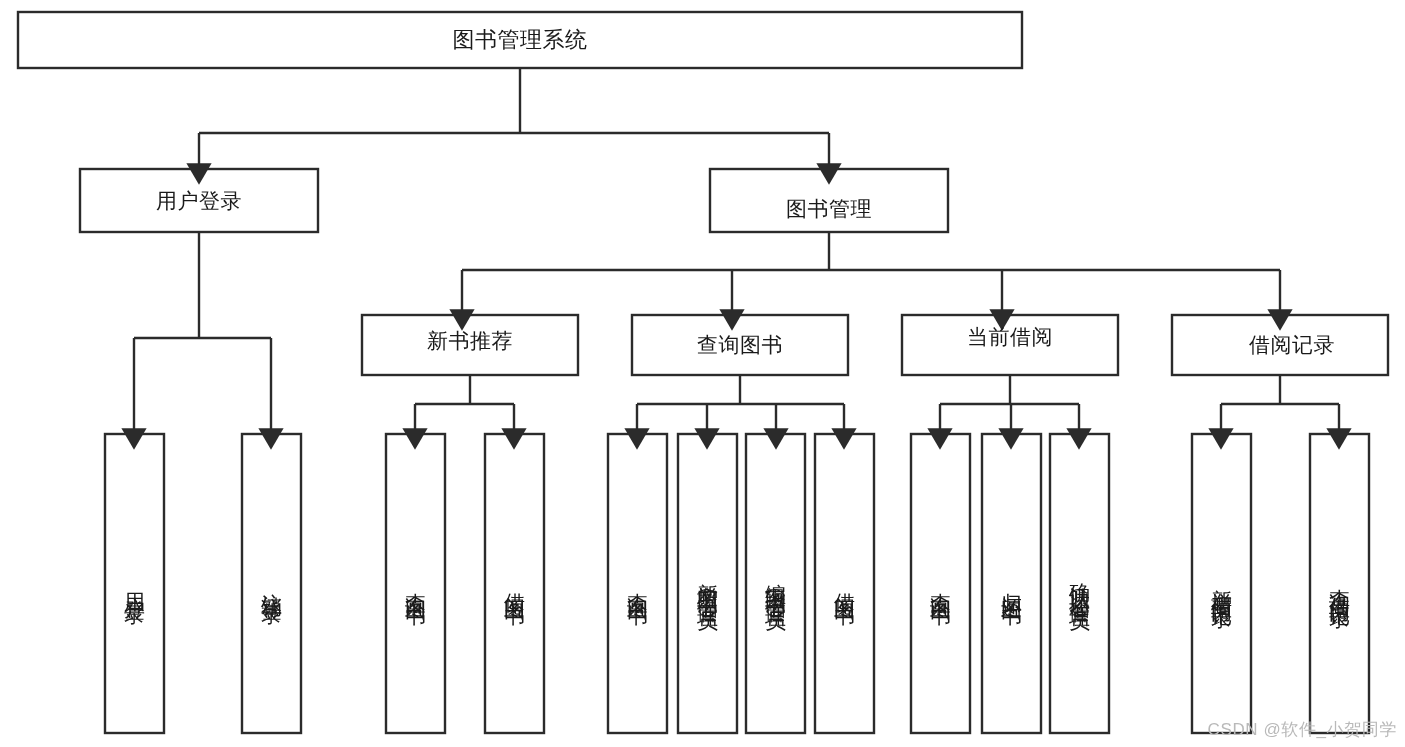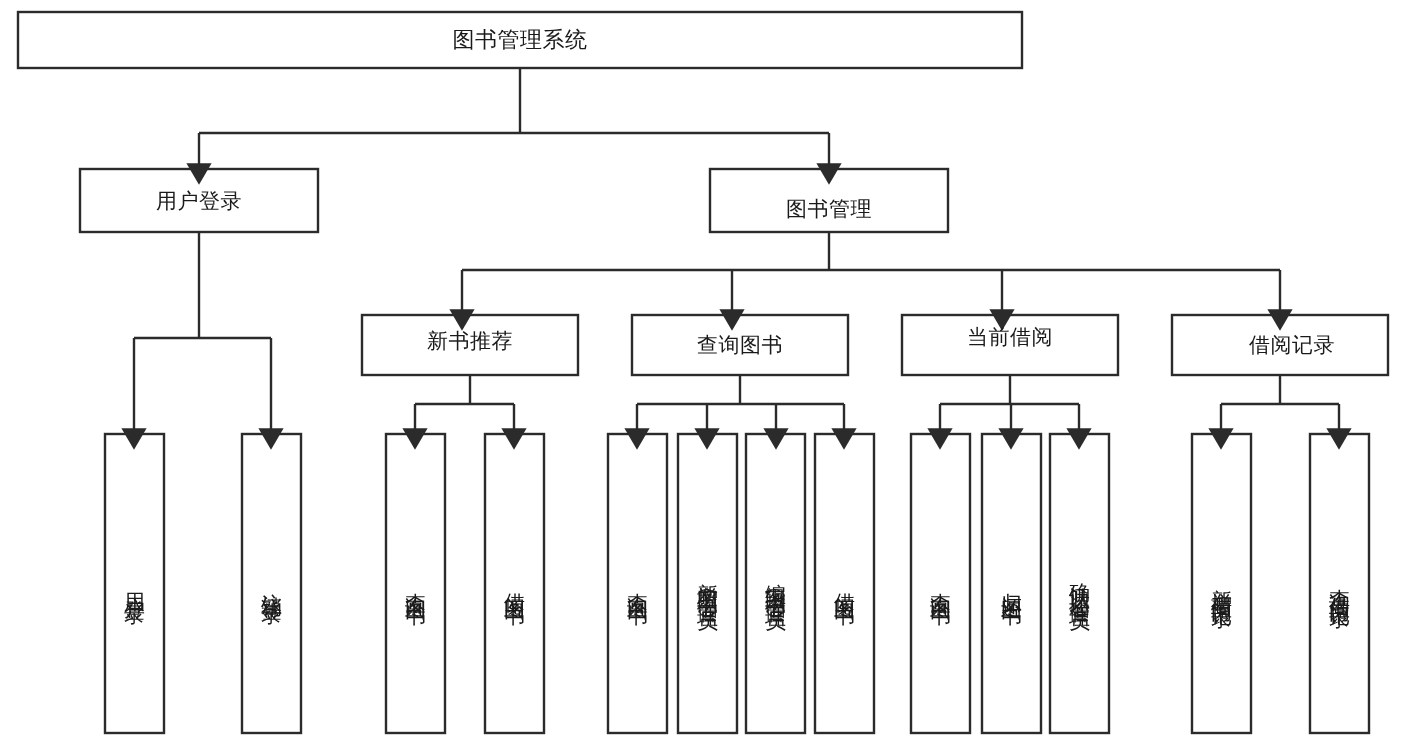--- a/index.html
+++ b/index.html
@@ -172,14 +172,15 @@
   <div class="node-label vertical" style="left:608px; top:434px; width:59px; height:299px;">查询图书</div>
   <div class="node-label vertical" style="left:678px; top:434px; width:59px; height:299px;">新增图书（管理员）</div>
   <div class="node-label vertical" style="left:746px; top:434px; width:59px; height:299px;">编辑图书（管理员）</div>
   <div class="node-label vertical" style="left:815px; top:434px; width:59px; height:299px;">借阅图书</div>
   <div class="node-label vertical" style="left:911px; top:434px; width:59px; height:299px;">查询图书</div>
   <div class="node-label vertical" style="left:982px; top:434px; width:59px; height:299px;">归还图书</div>
   <div class="node-label vertical" style="left:1050px; top:434px; width:59px; height:299px;">确认归还（管理员）</div>
   <div class="node-label vertical" style="left:1192px; top:434px; width:59px; height:299px;">新增借阅记录</div>
   <div class="node-label vertical" style="left:1310px; top:434px; width:59px; height:299px;">查询借阅记录</div>
 
+  <div class="watermark">CSDN @软件_小贺同学</div>
 
 </div>
 
 </body></html>

